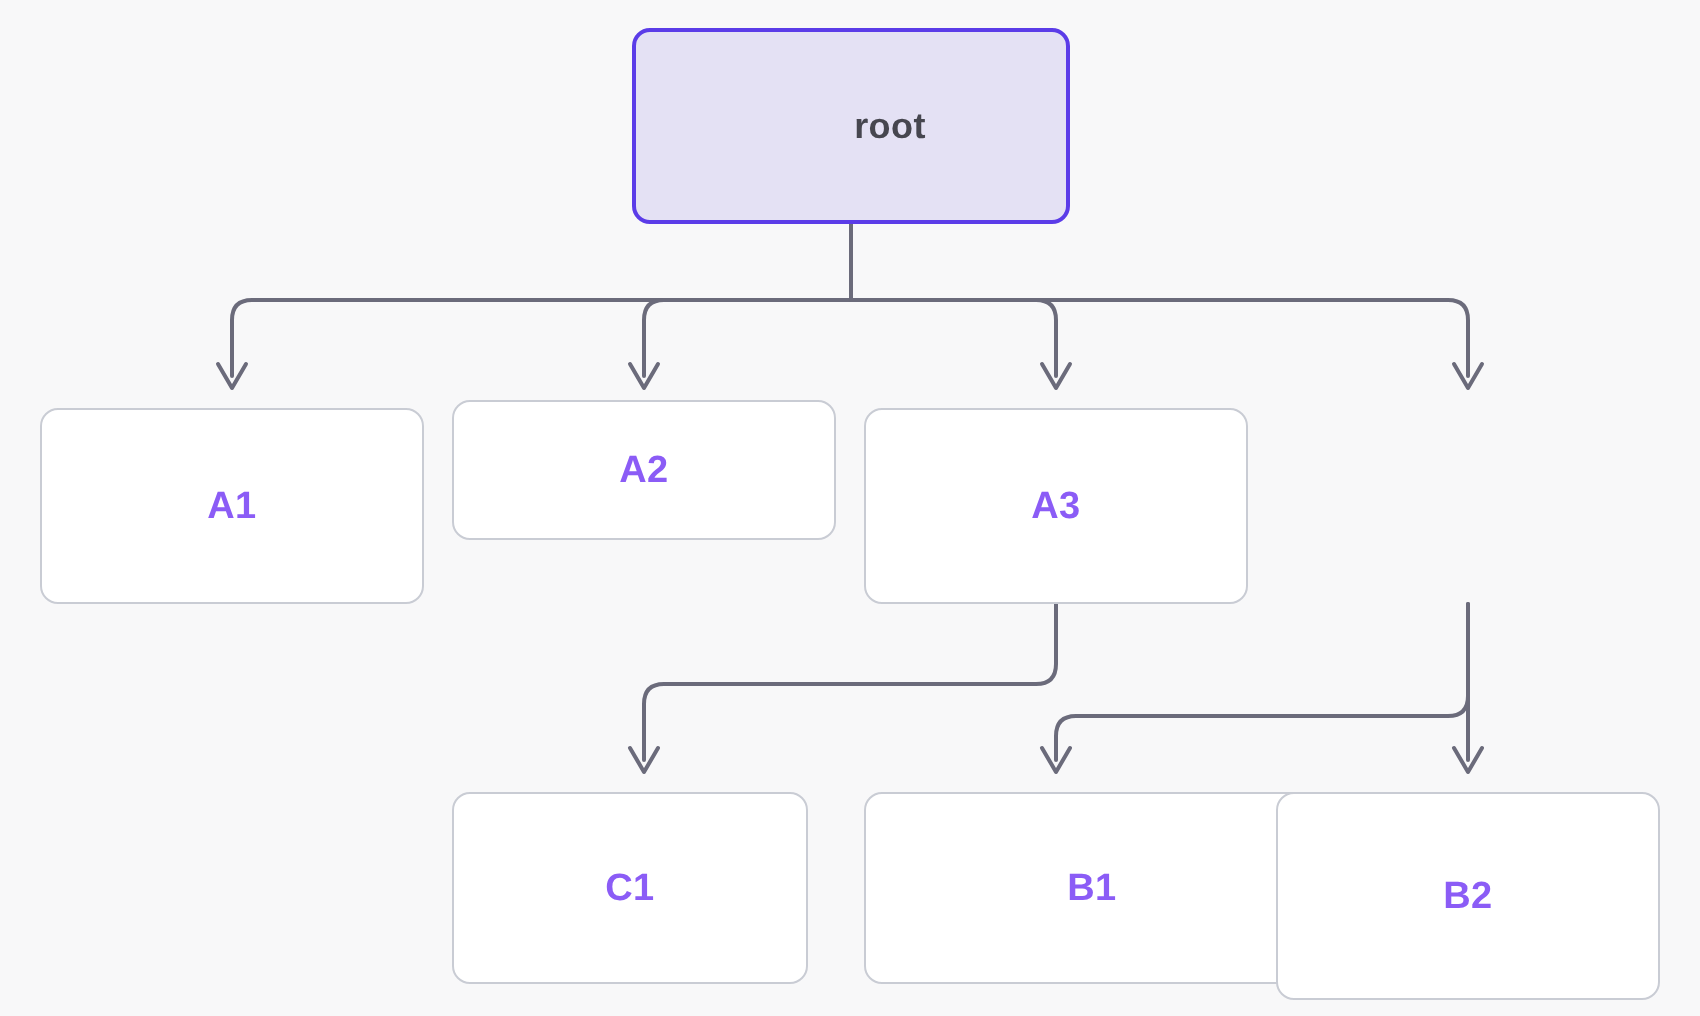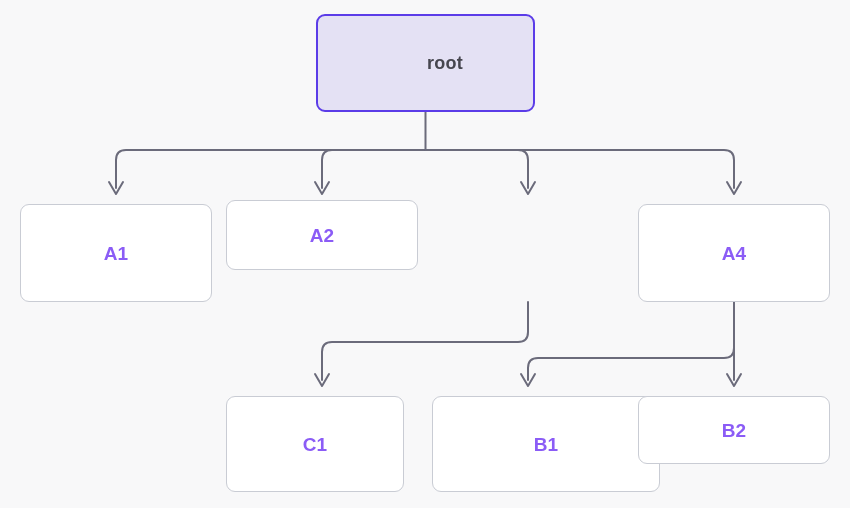--- a/index.html
+++ b/index.html
@@ -93,30 +93,30 @@
   </div>
 
   <div class="node" style="left:20px; top:204px; width:192px; height:98px;">
     <span class="node-label">A1</span>
   </div>
 
   <div class="node" style="left:226px; top:200px; width:192px; height:70px;">
     <span class="node-label">A2</span>
   </div>
 
+  <div class="node" style="left:432px; top:204px; width:192px; height:98px;">
+    <span class="node-label">A3</span>
+  </div>
 
-  <div class="node" style="left:638px; top:204px; width:192px; height:98px;">
-    <span class="node-label">A4</span>
-  </div>
 
   <div class="node" style="left:226px; top:396px; width:178px; height:96px;">
     <span class="node-label">C1</span>
   </div>
 
   <div class="node" style="left:432px; top:396px; width:228px; height:96px;">
     <span class="node-label">B1</span>
   </div>
 
-  <div class="node" style="left:638px; top:396px; width:192px; height:68px;">
+  <div class="node" style="left:638px; top:396px; width:192px; height:104px;">
     <span class="node-label">B2</span>
   </div>
 
 </div>
 
 </body></html>

